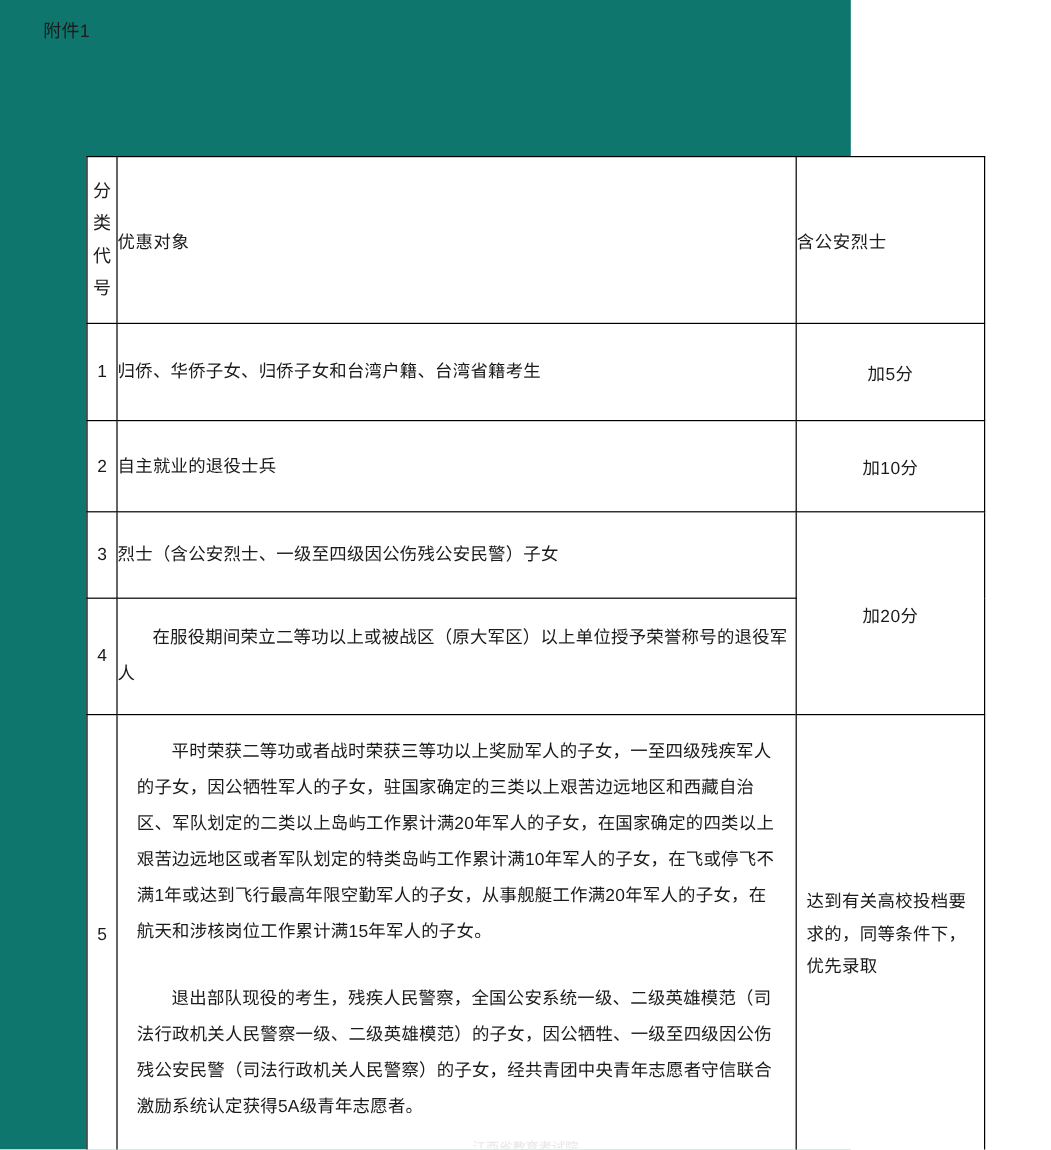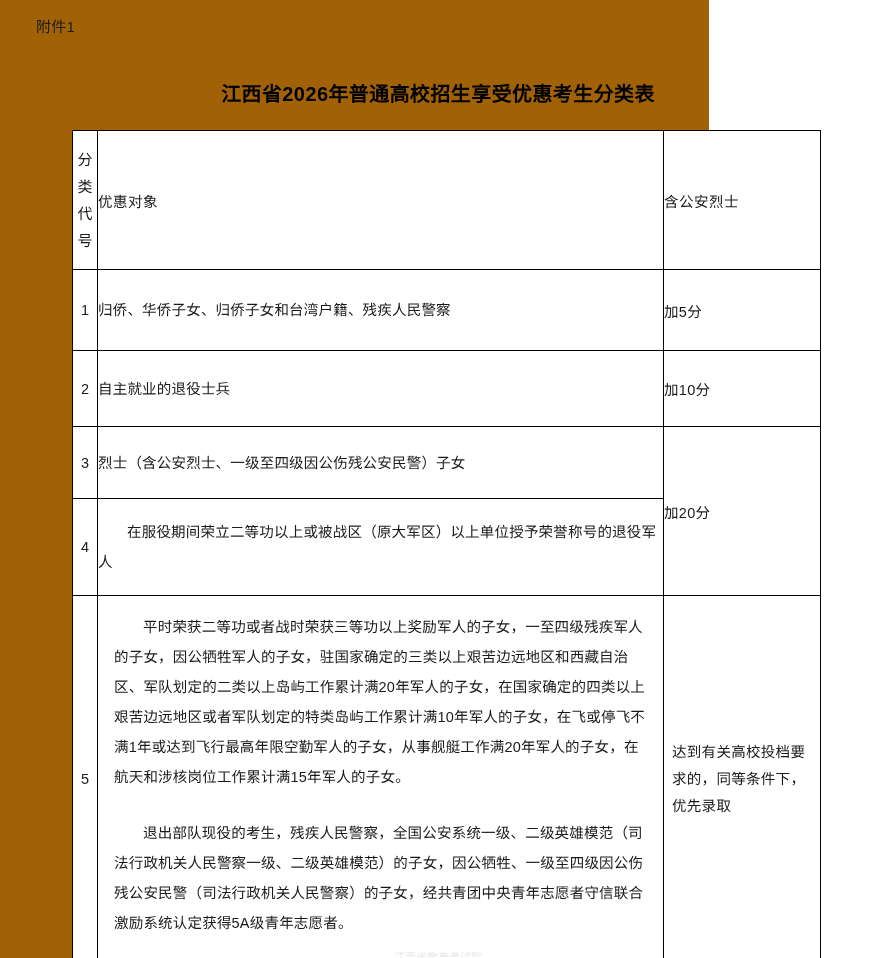--- a/index.html
+++ b/index.html
@@ -13,21 +13,21 @@
     height: 958px;
     overflow: hidden;
     font-family: "Liberation Sans", "DejaVu Sans", sans-serif;
     color: #1a1a1a;
     position: relative;
   }
   .page {
     position: relative;
     width: 709px;
     height: 958px;
-    background: #a16207;
+    background: #0f766e;
   }
 
   
   .attachment-label {
     position: absolute;
     left: 36px;
     top: 17px;
     font-size: 15px;
     line-height: 20px;
     letter-spacing: 0.2px;
@@ -112,20 +112,21 @@
     margin: 16px;
     text-indent: 2em;
     line-height: 30px;
   }
   .cell-target p + p {
     margin-top: 26px;
   }
 
   
   .cell-policy {
+    text-align: center;
     font-size: 15px;
     letter-spacing: 0.3px;
   }
   .cell-policy.policy-left {
     text-align: left;
     padding: 6px 6px 6px 8px;
     line-height: 27px;
     font-size: 14.5px;
   }
 
@@ -155,21 +156,20 @@
     opacity: 0.55;
   }
 </style>
 </head>
 <body>
 
 <div class="page">
 
   <div class="attachment-label">附件1</div>
 
-  <div class="doc-title">江西省2026年普通高校招生享受优惠考生分类表</div>
 
   <div class="table-wrap">
     <table class="classification-table">
       <colgroup>
         <col class="col-code">
         <col class="col-target">
         <col class="col-policy">
       </colgroup>
       <tbody>
 
@@ -179,21 +179,21 @@
             <span class="vstack">类</span>
             <span class="vstack">代</span>
             <span class="vstack">号</span>
           </td>
           <td class="hdr-center">优惠对象</td>
           <td class="hdr-center">含公安烈士</td>
         </tr>
 
         <tr class="row-1">
           <td class="cell-code">1</td>
-          <td class="cell-target">归侨、华侨子女、归侨子女和台湾户籍、残疾人民警察</td>
+          <td class="cell-target">归侨、华侨子女、归侨子女和台湾户籍、台湾省籍考生</td>
           <td class="cell-policy">加5分</td>
         </tr>
 
         <tr class="row-2">
           <td class="cell-code">2</td>
           <td class="cell-target">自主就业的退役士兵</td>
           <td class="cell-policy">加10分</td>
         </tr>
 
         <tr class="row-3">

